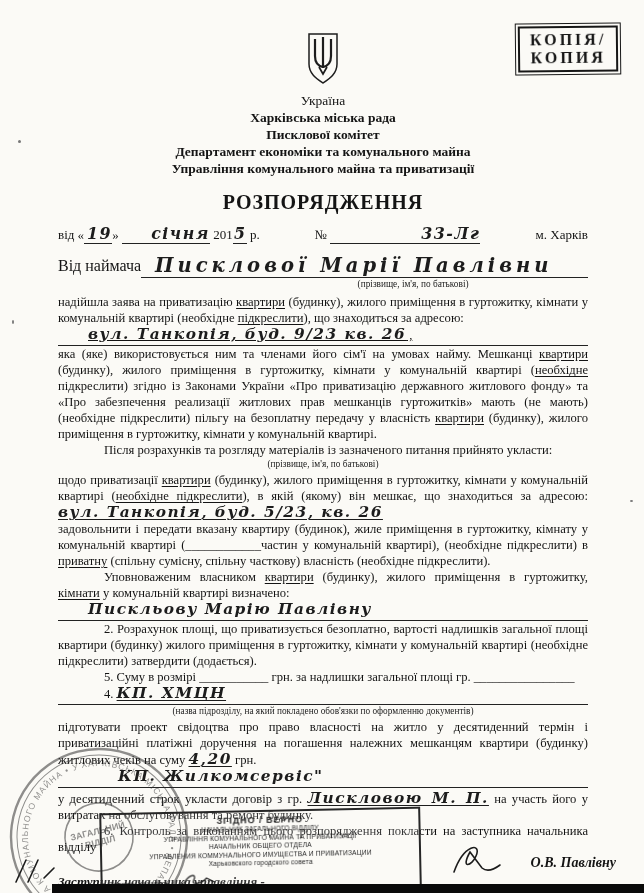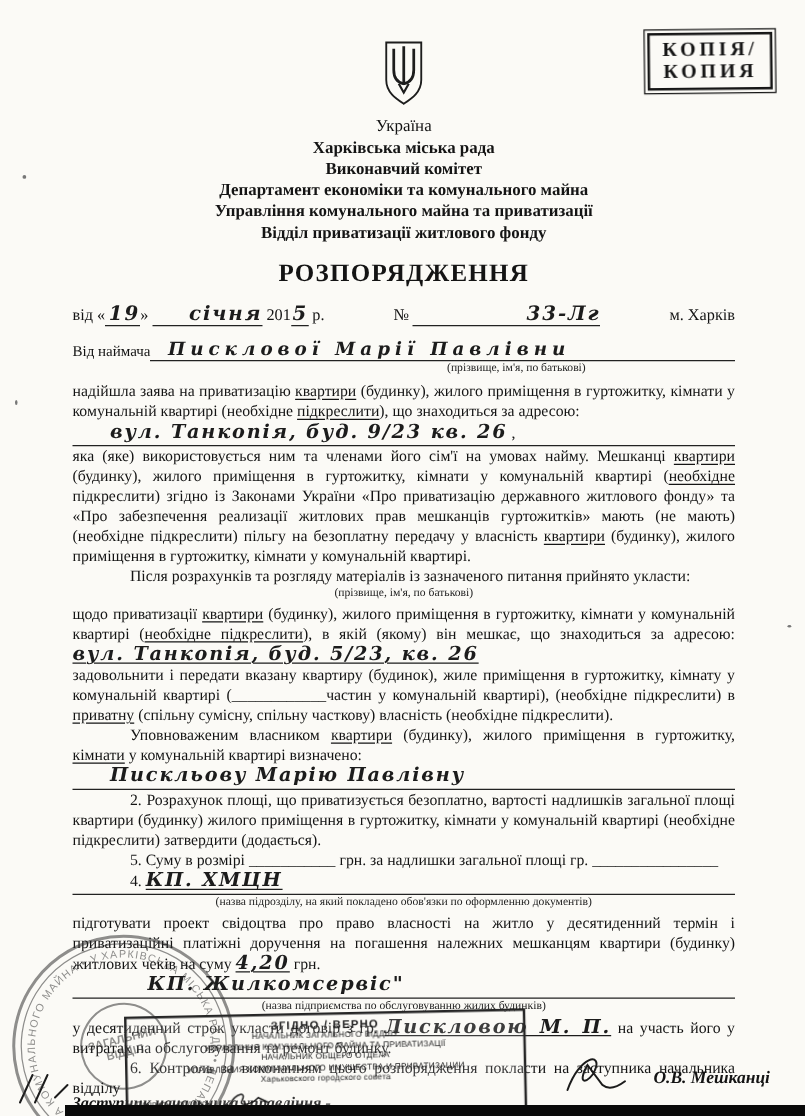--- a/index.html
+++ b/index.html
@@ -76,85 +76,83 @@
         <path d="M3 2 h28 v30 c0 10 -8 15 -14 19 c-6 -4 -14 -9 -14 -19 z" fill="none" stroke="#1d1d1d" stroke-width="1.5"></path>
         <path d="M9 7 v17 c0 7 3 10 8 11 c5 -1 8 -4 8 -11 V7" fill="none" stroke="#1d1d1d" stroke-width="2.2"></path>
         <path d="M17 5 v31" stroke="#1d1d1d" stroke-width="2.2"></path>
         <path d="M13 35 l4 7 l4 -7" fill="none" stroke="#1d1d1d" stroke-width="1.7"></path>
       </svg>
     </div>
 
     <div class="org-lines">
       <div class="org-line">Україна</div>
       <div class="org-line b">Харківська міська рада</div>
-      <div class="org-line b">Виконавчий комітет</div>
+      <div class="org-line b">Писклової комітет</div>
       <div class="org-line b">Департамент економіки та комунального майна</div>
       <div class="org-line b">Управління комунального майна та приватизації</div>
-      <div class="org-line b">Відділ приватизації житлового фонду</div>
     </div>
 
     <div class="doc-title">РОЗПОРЯДЖЕННЯ</div>
 
     <div class="date-row">
       <span class="dr-left">
         <span>від «</span><span class="fill" style="min-width:28px"><span class="hw">19</span></span><span>»</span>
         <span class="fill" style="min-width:88px"><span class="hw">січня</span></span>
         <span>201</span><span class="fill" style="min-width:14px"><span class="hw">5</span></span>
         <span>р.</span>
       </span>
       <span class="dr-mid">
         <span>№</span>
         <span class="fill" style="min-width:150px"><span class="hw">33-Лг</span></span>
       </span>
       <span class="dr-right">м. Харків</span>
     </div>
 
-    <div style="display:flex;align-items:flex-end;font-size:12px;">
+    <div style="display:flex;align-items:center;font-size:16px;">
       <span style="white-space:nowrap;">Від наймача</span>
       <span class="fill" style="flex:1;text-align:left;padding-left:14px;">
         <span class="hw" style="letter-spacing:4px;">Писклової Марії Павлівни</span>
       </span>
     </div>
     <div class="caption right">(прізвище, ім'я, по батькові)</div>
     <div class="gap4"></div>
 
     <p class="body"><span>надійшла заява на приватизацію </span><span class="u">квартири</span><span> (будинку), жилого приміщення в гуртожитку, кімнати у комунальній квартирі (необхідне </span><span class="u">підкреслити</span><span>), що знаходиться за адресою:</span></p>
-    <div class="writeline" style="text-align:left;"><span class="hw">вул. Танкопія, буд. 9/23 кв. 26</span><span> ,</span></div>
+    <div class="writeline" style="text-align:left;text-decoration:underline;"><span class="hw">вул. Танкопія, буд. 9/23 кв. 26</span><span> ,</span></div>
     <p class="body"><span>яка (яке) використовується ним та членами його сім'ї на умовах найму. Мешканці </span><span class="u">квартири</span><span> (будинку), жилого приміщення в гуртожитку, кімнати у комунальній квартирі (</span><span class="u">необхідне</span><span> підкреслити) згідно із Законами України «Про приватизацію державного житлового фонду» та «Про забезпечення реализації житлових прав мешканців гуртожитків» мають (не мають) (необхідне підкреслити) пільгу на безоплатну передачу у власність </span><span class="u">квартири</span><span> (будинку), жилого приміщення в гуртожитку, кімнати у комунальній квартирі.</span></p>
     <p class="body ind">Після розрахунків та розгляду матеріалів із зазначеного питання прийнято укласти:</p>
 
     <div class="caption mid">(прізвище, ім'я, по батькові)</div>
     <div class="gap2"></div>
     <p class="body"><span>щодо приватизації </span><span class="u">квартири</span><span> (будинку), жилого приміщення в гуртожитку, кімнати у комунальній квартирі (</span><span class="u">необхідне підкреслити</span><span>), в якій (якому) він мешкає, що знаходиться за адресою: </span><span class="u hw">вул. Танкопія, буд. 5/23, кв. 26</span></p>
     <p class="body"><span>задовольнити і передати вказану квартиру (будинок), жиле приміщення в гуртожитку, кімнату у комунальній квартирі (____________частин у комунальній квартирі), (необхідне підкреслити) в </span><span class="u">приватну</span><span> (спільну сумісну, спільну часткову) власність (необхідне підкреслити).</span></p>
 
     <p class="body ind"><span>Уповноваженим власником </span><span class="u">квартири</span><span> (будинку), жилого приміщення в гуртожитку, </span><span class="u">кімнати</span><span> у комунальній квартирі визначено:</span></p>
     <div class="writeline"><span class="hw">Пискльову Марію Павлівну</span></div>
 
     <p class="body ind">2. Розрахунок площі, що приватизується безоплатно, вартості надлишків загальної площі квартири (будинку) жилого приміщення в гуртожитку, кімнати у комунальній квартирі (необхідне підкреслити) затвердити (додається).</p>
     <p class="body ind"><span>5. Суму в розмірі </span><span>___________</span><span> грн. за надлишки загальної площі гр. </span><span>________________</span></p>
 
     <div class="writeline" style="padding-left:46px;"><span>4.  </span><span class="u hw">КП. ХМЦН</span></div>
     <div class="caption">(назва підрозділу, на який покладено обов'язки по оформленню документів)</div>
     <div class="gap2"></div>
     <p class="body"><span>підготувати проект свідоцтва про право власності на житло у десятиденний термін і приватизаційні платіжні доручення на погашення належних мешканцям квартири (будинку) житлових чеків на суму </span><span class="u hw">4,20</span><span> грн.</span></p>
 
     <div class="writeline" style="padding-left:60px;"><span class="hw">КП. Жилкомсервіс"</span></div>
-    <div class="caption">(назва підприємства по обслуговуванню жилих будинків)</div>
     <div class="gap2"></div>
 
     <p class="body"><span>у десятиденний строк укласти договір з гр. </span><span class="u hw">Лискловою М. П.</span><span> на участь його у витратах на обслуговування та ремонт будинку.</span></p>
     <p class="body ind"><span>6. Контроль за виконанням цього розпорядження покласти на заступника начальника відділу  </span></p>
   </div>
 
   <div class="sig-roles">
     <div>Заступник начальника управління -</div>
     <div>Начальник відділу</div>
   </div>
-  <div class="sig-name">О.В. Мешканці</div>
+  <div class="sig-name">О.В. Павлівну</div>
   <svg class="sig-flourish" width="56" height="40" viewBox="0 0 56 40">
     <path d="M6 32 C 16 4, 34 2, 28 16 C 24 26, 12 30, 22 12 L 34 28 C 40 33, 48 28, 52 25" fill="none" stroke="#1c1c1c" stroke-width="1.6" stroke-linecap="round"></path>
   </svg>
   <svg class="margin-marks" width="60" height="38" viewBox="0 0 60 38">
     <path d="M6 30 L 16 8 M18 30 L 28 8 M34 26 L 44 16" fill="none" stroke="#1c1c1c" stroke-width="1.6" stroke-linecap="round"></path>
   </svg>
 
   <div class="cert-stamp">
     <div class="cert-title">ЗГІДНО / ВЕРНО</div>
     <div class="cert-line">НАЧАЛЬНИК ЗАГАЛЬНОГО ВІДДІЛУ</div>

